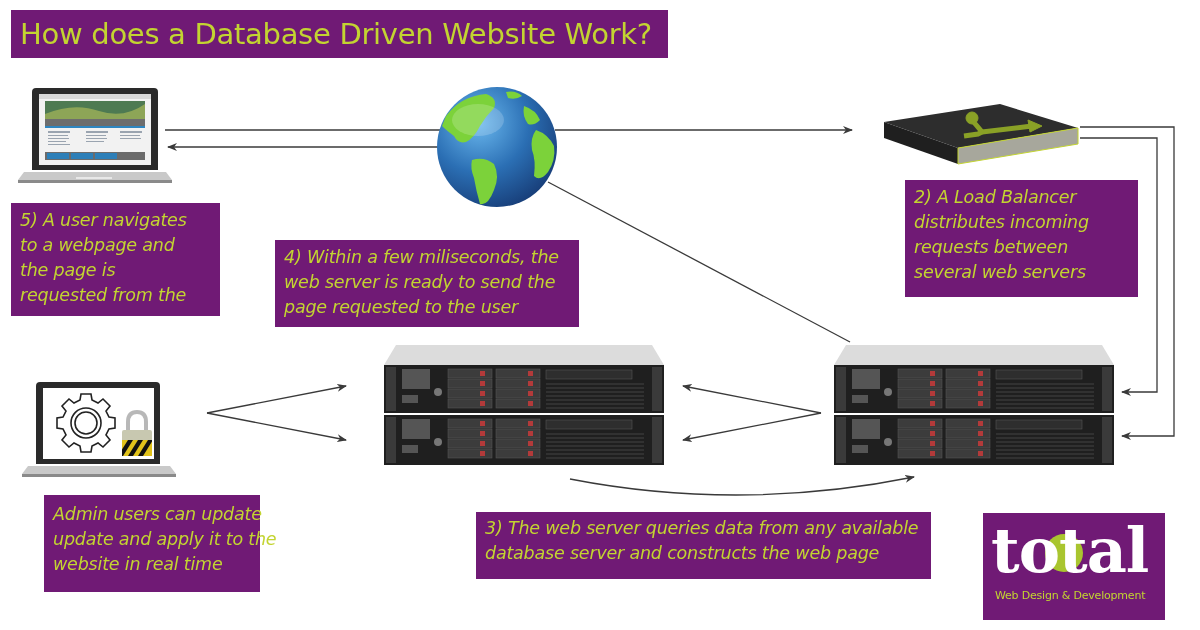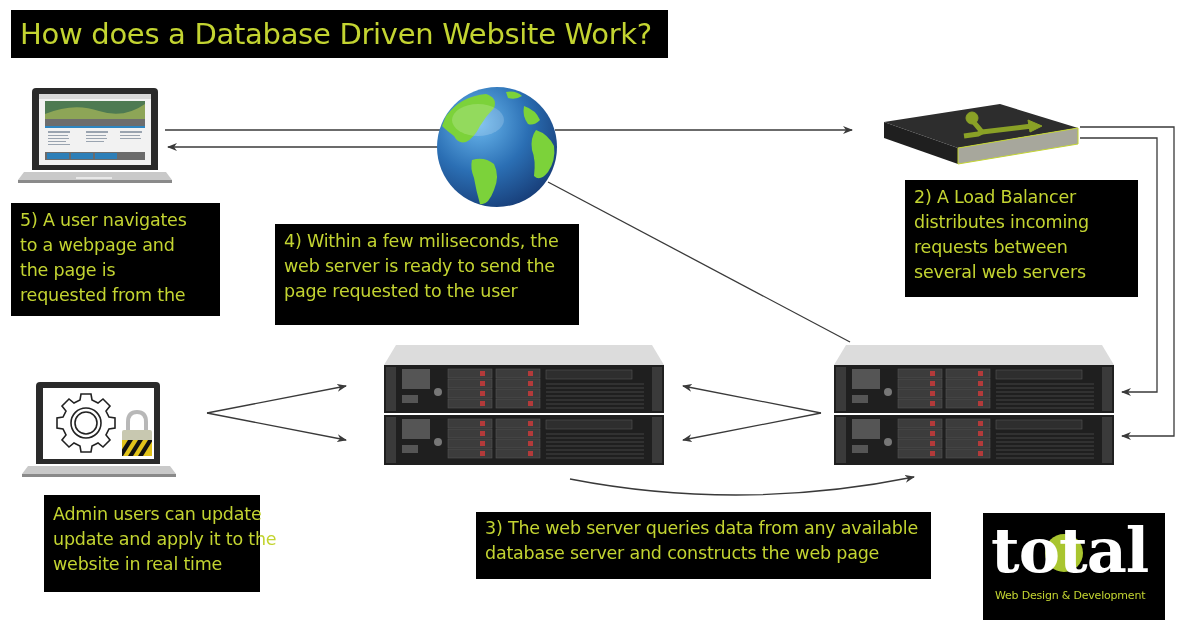--- a/index.html
+++ b/index.html
@@ -2,35 +2,36 @@
 <html><head>
 <meta charset="utf-8">
 <style>
   html, body { margin: 0; padding: 0; }
   body {
     width: 1200px; height: 630px; position: relative; overflow: hidden;
     background: #ffffff;
     font-family: "DejaVu Sans", sans-serif;
   }
   .panel {
-    position: absolute; background: #000000; color: #c3d431;
+    position: absolute; background: #701a75; color: #c3d431;
     box-sizing: border-box;
   }
   .title-bar {
     left: 11px; top: 10px; width: 657px; height: 48px;
     font-size: 29px; line-height: 48px; padding-left: 9px;
     letter-spacing: -0.3px;
   }
   .note {
     font-size: 17.5px; line-height: 25px; padding: 5px 20px 0 9px;
     letter-spacing: -0.2px;
+    font-style: italic;
   }
   .note p { margin: 0; white-space: nowrap; }
   #note-1 { left: 11px; top: 203px; width: 209px; height: 113px; }
-  #note-4 { left: 275px; top: 224px; width: 304px; height: 101px; }
+  #note-4 { left: 275px; top: 240px; width: 304px; height: 87px; }
   #note-2 { left: 905px; top: 180px; width: 233px; height: 117px; }
   #note-admin { left: 11px; top: 495px; width: 216px; height: 97px; padding-top: 7px; margin-left: 33px; }
   #note-3 { left: 476px; top: 512px; width: 455px; height: 67px; padding-top: 4px; }
 
   #logo { left: 983px; top: 513px; width: 182px; height: 107px; }
   #logo .word {
     position: absolute; left: 8px; top: 0px; color: #ffffff;
     font-family: "DejaVu Serif", serif; font-weight: bold;
     font-size: 62px; line-height: 76px; letter-spacing: -1px;
   }

